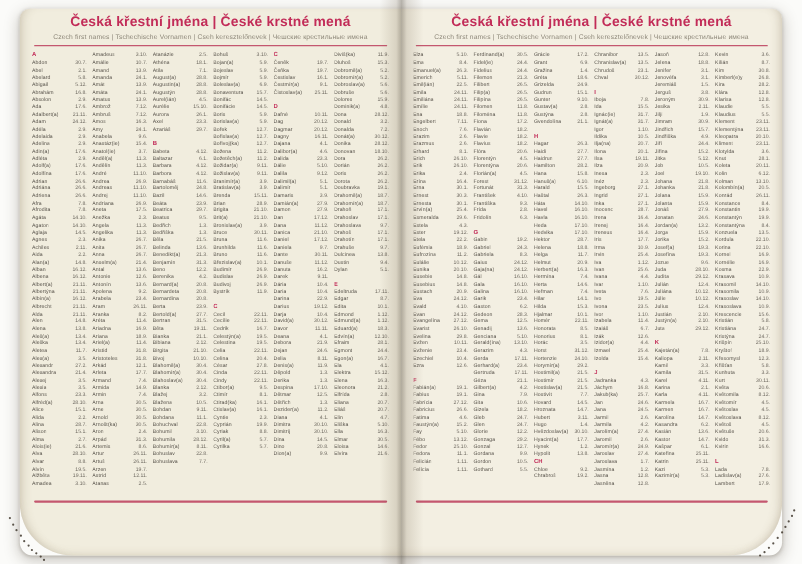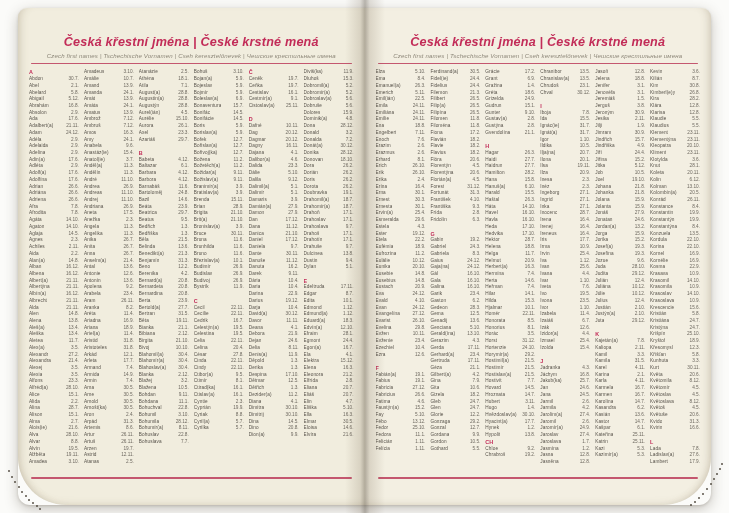--- a/index.html
+++ b/index.html
@@ -8,21 +8,21 @@
   }
   html,body{margin:0;padding:0;}
   body{width:729px;height:513px;background:var(--bg);font-family:"Liberation Sans",sans-serif;overflow:hidden;position:relative;}
   .spread{position:absolute;left:18px;top:8px;width:693px;height:497px;display:flex;
           border-radius:10px 10px 12px 12px;box-shadow:0 4px 14px rgba(60,50,35,.28),0 1px 3px rgba(60,50,35,.18);}
   .page{position:relative;width:50%;height:100%;box-sizing:border-box;overflow:hidden;}
   .page.left{background:var(--pageL);border-radius:9px 0 0 48px;box-shadow:inset 8px 0 10px -7px rgba(110,90,60,.30), inset 0 -6px 10px -7px rgba(110,90,60,.22);}
   .page.right{background:var(--pageR);border-radius:0 9px 48px 0;box-shadow:inset -8px 0 10px -7px rgba(110,90,60,.30), inset 0 -6px 10px -7px rgba(110,90,60,.22);}
   .gutter{position:absolute;left:50%;top:0;width:40px;height:100%;margin-left:-20px;pointer-events:none;z-index:5;
           background:linear-gradient(90deg,rgba(90,72,48,0) 0%,rgba(90,72,48,.16) 38%,rgba(55,44,28,.34) 50%,rgba(90,72,48,.16) 62%,rgba(90,72,48,0) 100%);}
-  .pghead{padding-top:27px;font-style:italic;}
+  .pghead{padding-top:5px;}
   .title{text-align:center;font-size:12.6px;font-weight:bold;color:var(--accent);letter-spacing:.2px;}
   .subtitle{text-align:center;font-size:6.1px;color:#8d8779;margin-top:3px;letter-spacing:.15px;}
   .rule{height:1.4px;background:var(--rule);margin:4px 13px 3px 13px;border-radius:1px;}
   .rule.bottom{margin-top:2px;}
   .cols{display:flex;gap:5px;padding:2px 11px 0 11px;height:406px;overflow:hidden;}
   .col{flex:1 1 0;min-width:0;}
   .row{display:flex;justify-content:space-between;align-items:baseline;height:6.72px;line-height:6.7px;font-size:4.7px;color:var(--name);}
   .row .nm{overflow:hidden;white-space:nowrap;letter-spacing:.1px;}
   .row .dt{flex:none;padding-left:2px;color:var(--date);}
   .row.sec .nm{color:var(--accent);font-weight:bold;font-size:5.4px;}

